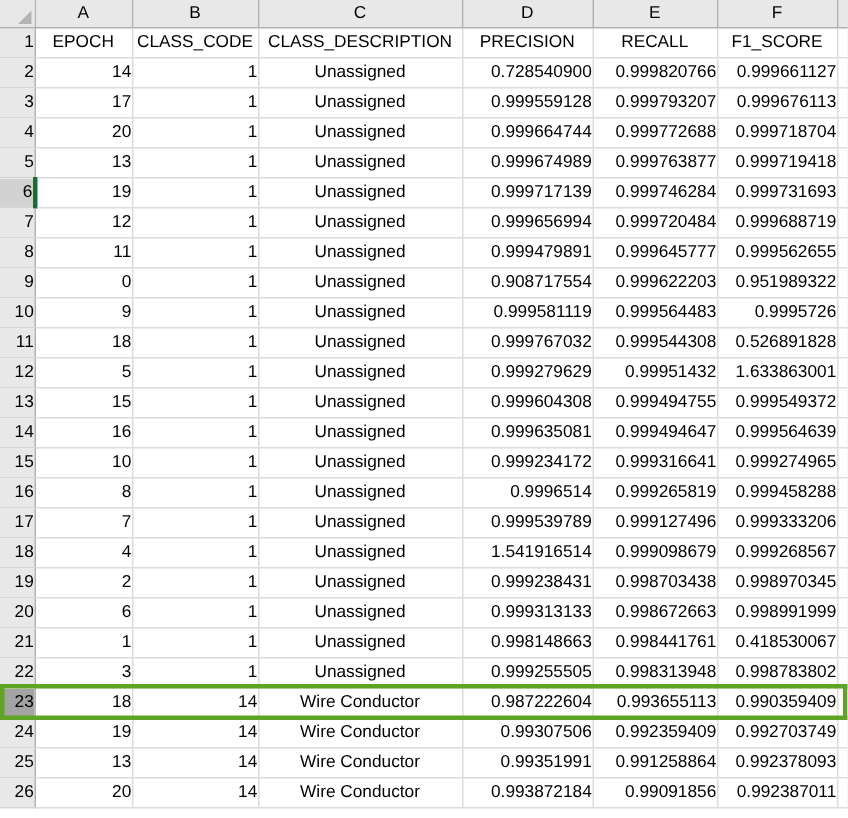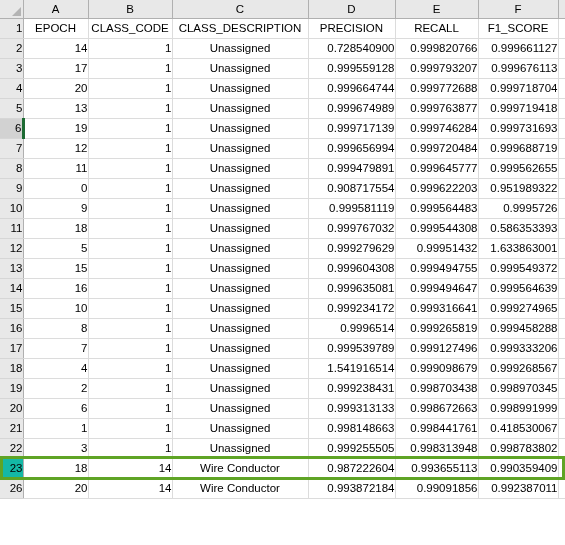--- a/index.html
+++ b/index.html
@@ -103,21 +103,21 @@
 
   
   tr.marked td.cell.marker-col {
     border-left: 3px solid #1d6b33;
   }
   tr.marked td.rowhead {
     background: #d2d2d2;
     font-weight: normal;
   }
   tr.selected td.rowhead {
-    background: #14b8a6;
+    background: #a3a3a3;
   }
 </style>
 </head>
 <body>
 
 <div id="grid">
 
   <table class="sheet">
     <colgroup>
       <col class="c-rh">
@@ -244,21 +244,21 @@
           <td class="cell num">0.9995726</td>
           <td class="cell"></td>
         </tr>
         <tr>
           <td class="rowhead">11</td>
           <td class="cell num marker-col">18</td>
           <td class="cell num">1</td>
           <td class="cell txt">Unassigned</td>
           <td class="cell num">0.999767032</td>
           <td class="cell num">0.999544308</td>
-          <td class="cell num">0.586353393</td>
+          <td class="cell num">0.526891828</td>
           <td class="cell"></td>
         </tr>
         <tr>
           <td class="rowhead">12</td>
           <td class="cell num marker-col">5</td>
           <td class="cell num">1</td>
           <td class="cell txt">Unassigned</td>
           <td class="cell num">0.999279629</td>
           <td class="cell num">0.99951432</td>
           <td class="cell num">1.633863001</td>
@@ -368,20 +368,40 @@
           <td class="rowhead">23</td>
           <td class="cell num marker-col">18</td>
           <td class="cell num">14</td>
           <td class="cell txt">Wire Conductor</td>
           <td class="cell num">0.987222604</td>
           <td class="cell num">0.993655113</td>
           <td class="cell num">0.990359409</td>
           <td class="cell"></td>
         </tr>
         <tr>
+          <td class="rowhead">24</td>
+          <td class="cell num marker-col">19</td>
+          <td class="cell num">14</td>
+          <td class="cell txt">Wire Conductor</td>
+          <td class="cell num">0.99307506</td>
+          <td class="cell num">0.992359409</td>
+          <td class="cell num">0.992703749</td>
+          <td class="cell"></td>
+        </tr>
+        <tr>
+          <td class="rowhead">25</td>
+          <td class="cell num marker-col">13</td>
+          <td class="cell num">14</td>
+          <td class="cell txt">Wire Conductor</td>
+          <td class="cell num">0.99351991</td>
+          <td class="cell num">0.991258864</td>
+          <td class="cell num">0.992378093</td>
+          <td class="cell"></td>
+        </tr>
+        <tr>
           <td class="rowhead">26</td>
           <td class="cell num marker-col">20</td>
           <td class="cell num">14</td>
           <td class="cell txt">Wire Conductor</td>
           <td class="cell num">0.993872184</td>
           <td class="cell num">0.99091856</td>
           <td class="cell num">0.992387011</td>
           <td class="cell"></td>
         </tr>
       </tbody>

